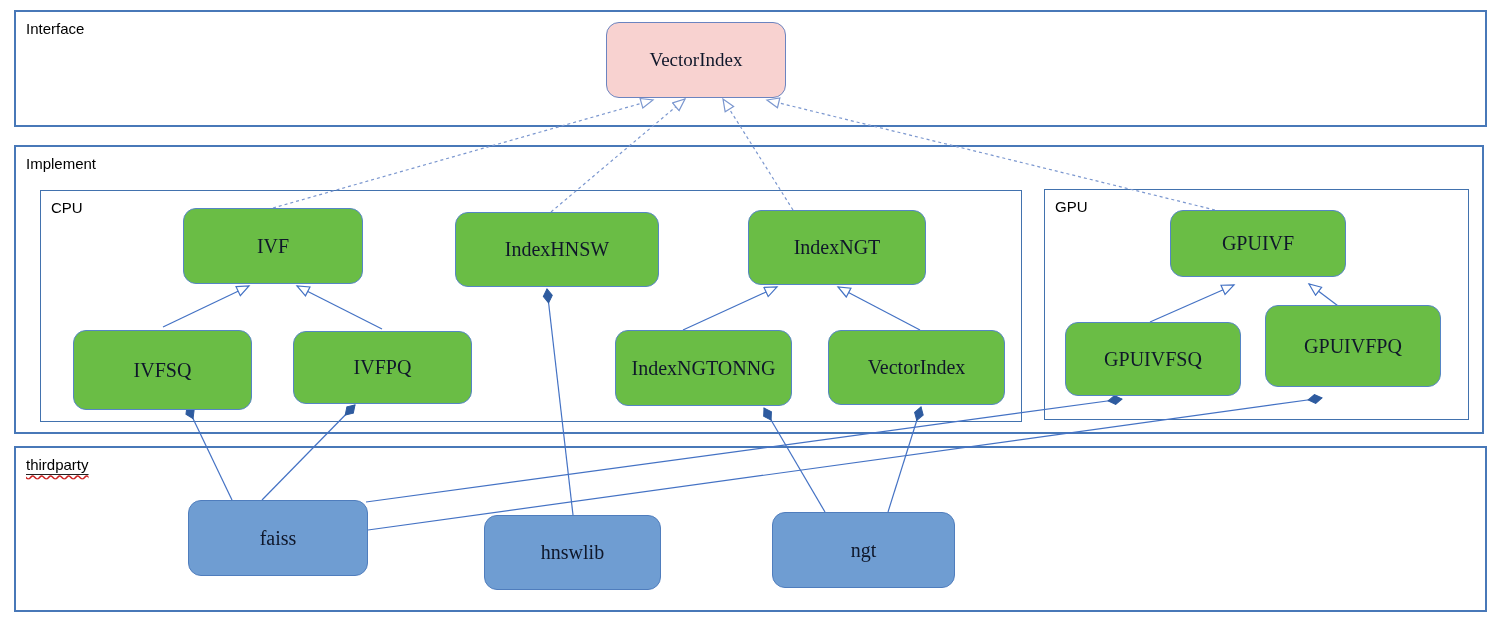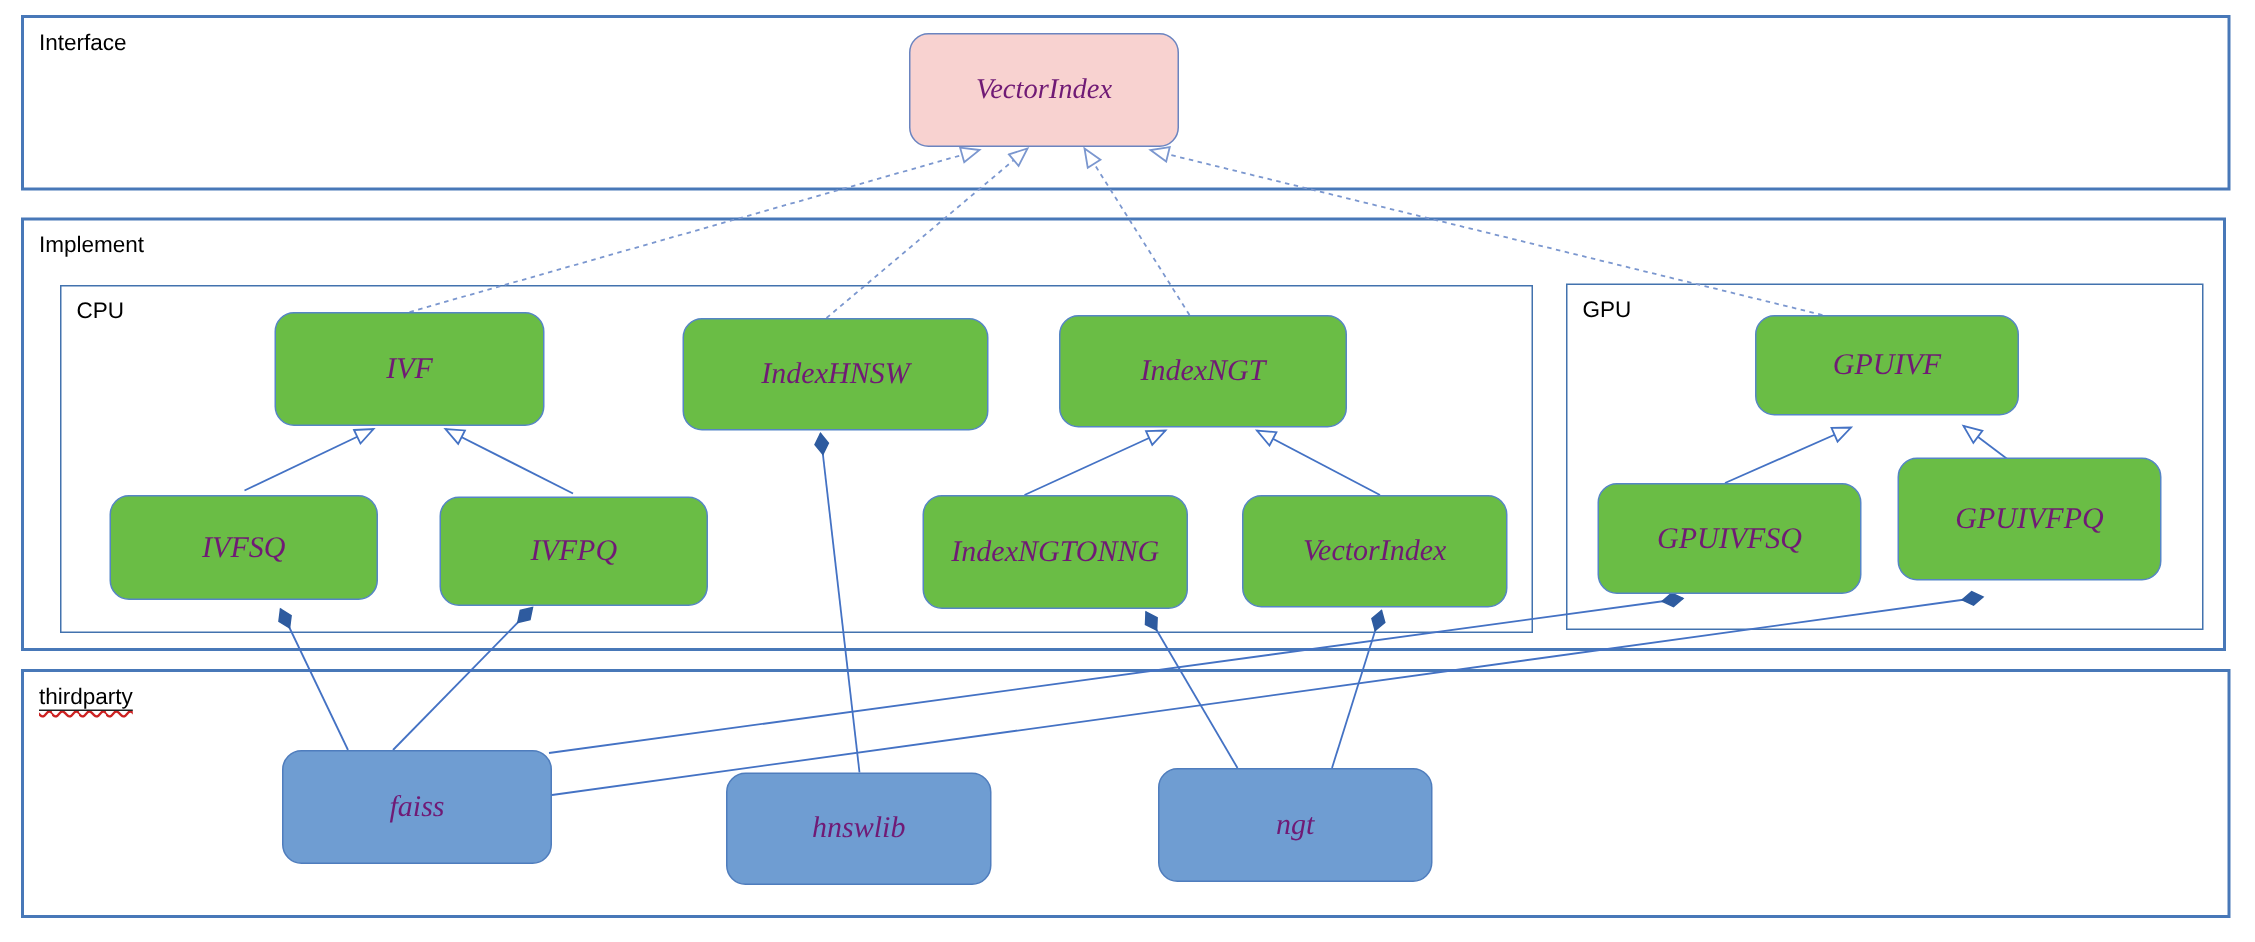--- a/index.html
+++ b/index.html
@@ -23,23 +23,22 @@
     font-size:15px;color:#000;line-height:20px;
   }
   .wavy{text-decoration:underline wavy #cc2222;text-underline-offset:4px;}
   .und{text-decoration:underline solid #222;}
   .node{
     position:absolute;
     border-radius:13px;
     box-sizing:border-box;
     display:flex;align-items:center;justify-content:center;
     font-family:"Liberation Serif", serif;
-    font-size:20px;color:#701a75;
+    font-size:20px;color:#0f172a;
     text-align:center;
-    font-style:italic;
   }
   .node.green{background:#6abd45;border:1px solid #5585c5;}
   .node.pink{background:#f8d2d0;border:1px solid #6b84c0;}
   .node.blue{background:#6f9dd2;border:1px solid #4f7dbd;}
   svg.wires{
     position:absolute;left:0;top:0;
     pointer-events:none;
   }
 </style>
 </head>
@@ -114,25 +113,25 @@
   </div>
 
   <div class="node green" style="left:183px;top:208px;width:180px;height:76px">
     <span>IVF</span>
   </div>
 
   <div class="node green" style="left:455px;top:212px;width:204px;height:75px">
     <span>IndexHNSW</span>
   </div>
 
-  <div class="node green" style="left:706px;top:210px;width:192px;height:75px">
+  <div class="node green" style="left:748px;top:210px;width:178px;height:75px">
     <span>IndexNGT</span>
   </div>
 
-  <div class="node green" style="left:73px;top:330px;width:179px;height:70px">
+  <div class="node green" style="left:73px;top:330px;width:179px;height:80px">
     <span>IVFSQ</span>
   </div>
 
   <div class="node green" style="left:293px;top:331px;width:179px;height:73px">
     <span>IVFPQ</span>
   </div>
 
   <div class="node green" style="left:615px;top:330px;width:177px;height:76px">
     <span>IndexNGTONNG</span>
   </div>

